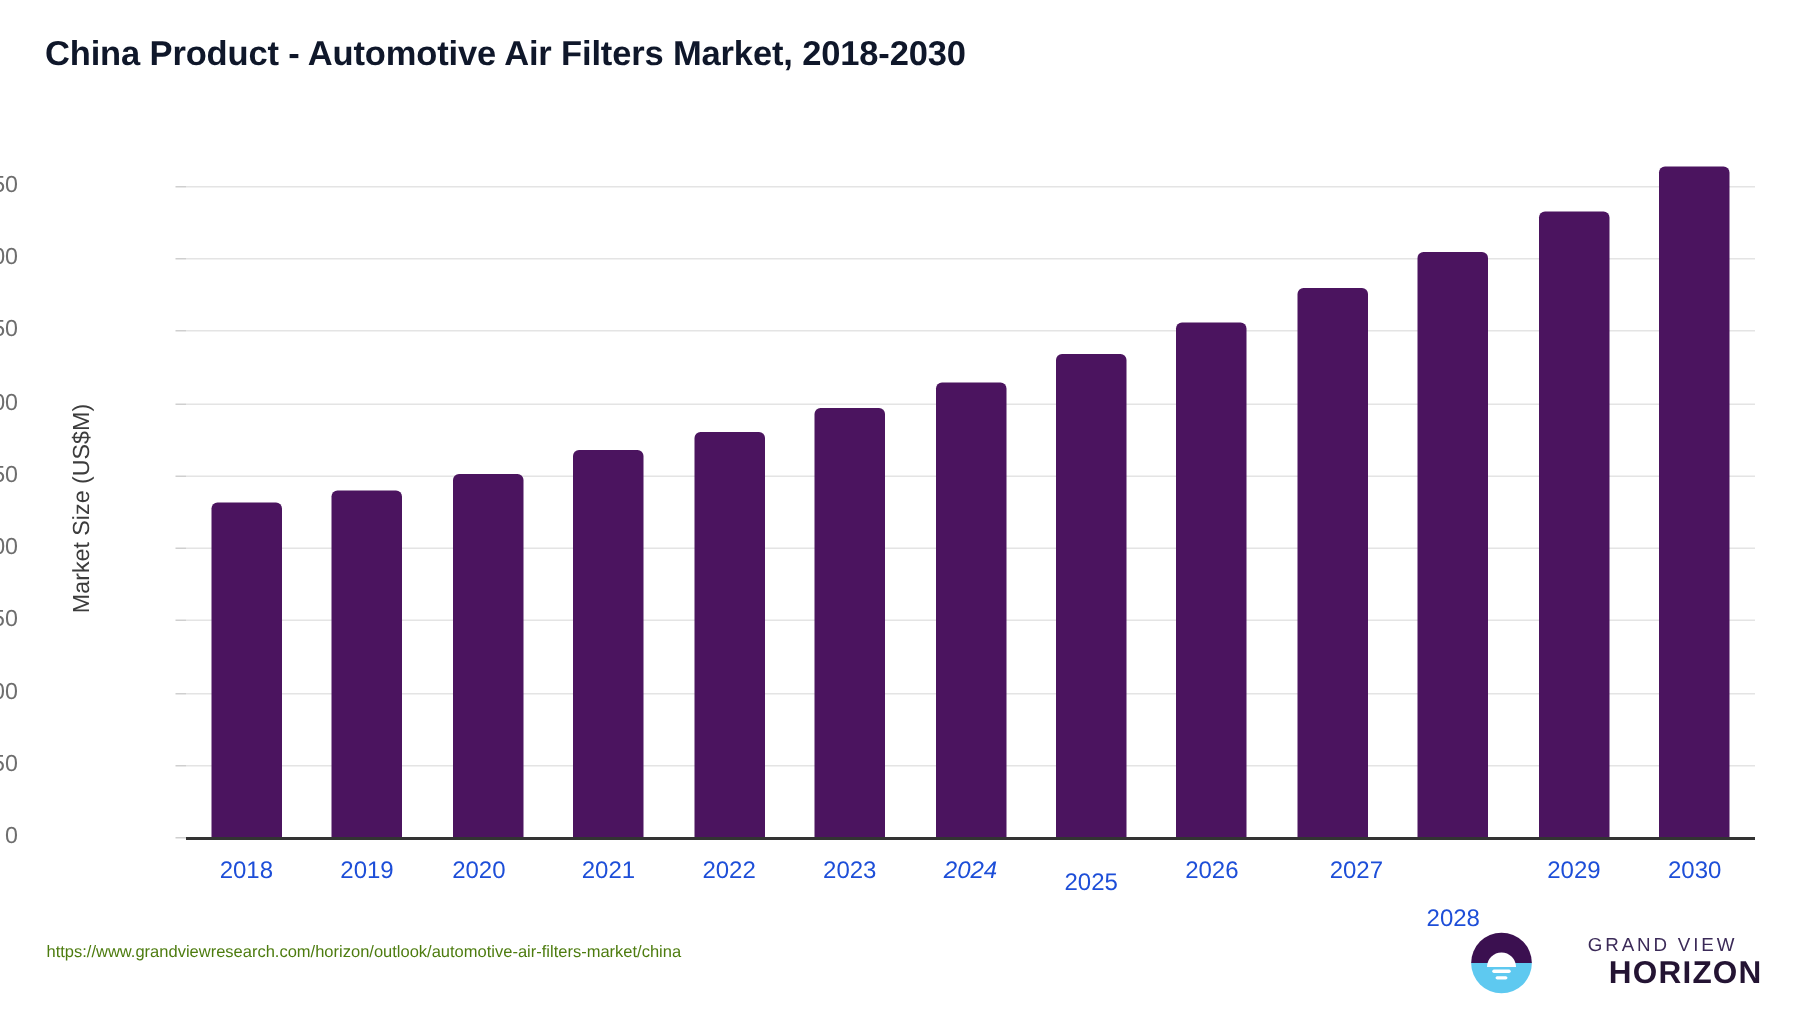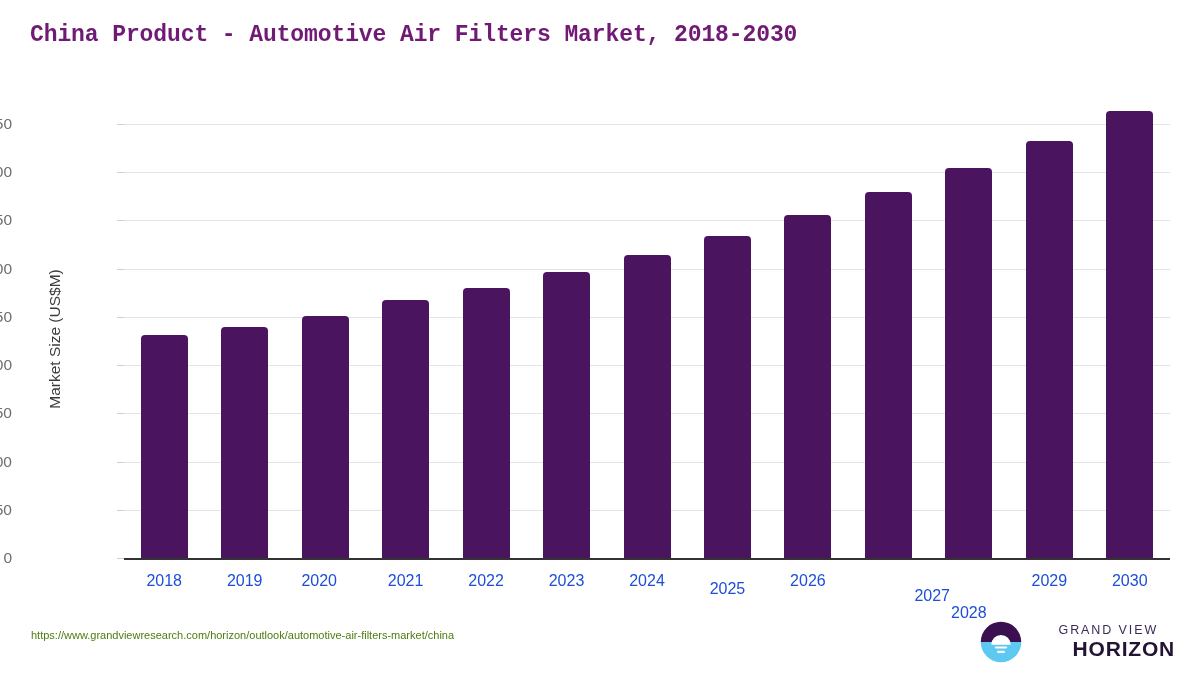--- a/index.html
+++ b/index.html
@@ -19,24 +19,23 @@
     box-sizing: border-box;
   }
 
   
   #chart-title {
     position: absolute;
     left: 30px;
     top: 22px;
     font-size: 23px;
     font-weight: bold;
-    color: #701a75;
+    color: #0f172a;
     letter-spacing: -0.1px;
     white-space: nowrap;
-    font-family: Liberation Mono, monospace;
   }
 
   
   #y-axis-title {
     position: absolute;
     left: -55px;
     top: 330px;
     width: 220px;
     text-align: center;
     transform: rotate(-90deg);
@@ -238,20 +237,20 @@
     <div class="ytick-label" style="top: 172.222px;">2000</div>
     <div class="tick-mark" style="top: 172.222px; left: 117px;"></div>
     <div class="ytick-label" style="top: 124px;">2250</div>
     <div class="tick-mark" style="top: 124px; left: 117px;"></div>
     <div class="xtick-label" style="left: 124px; width: 80.4615px;">2018</div>
     <div class="xtick-label" style="left: 204.462px; width: 80.4615px;">2019</div>
     <div class="xtick-label" style="left: 279px; width: 80.4615px;">2020</div>
     <div class="xtick-label" style="left: 365.385px; width: 80.4615px;">2021</div>
     <div class="xtick-label" style="left: 445.846px; width: 80.4615px;">2022</div>
     <div class="xtick-label" style="left: 526.308px; width: 80.4615px;">2023</div>
-    <div class="xtick-label" style="left: 606.769px; width: 80.4615px;">2024</div>
+    <div class="xtick-label" style="left: 606.769px; width: 80.4615px; font-style: italic;">2024</div>
     <div class="xtick-label" style="left: 687.231px; width: 80.4615px; margin-top: 8px;">2025</div>
     <div class="xtick-label" style="left: 767.692px; width: 80.4615px;">2026</div>
-    <div class="xtick-label" style="left: 892px; width: 80.4615px; margin-top: 15px;">2027</div>
+    <div class="xtick-label" style="left: 864px; width: 80.4615px;">2027</div>
     <div class="xtick-label" style="left: 928.615px; width: 80.4615px; margin-top: 32px;">2028</div>
     <div class="xtick-label" style="left: 1009.08px; width: 80.4615px;">2029</div>
     <div class="xtick-label" style="left: 1089.54px; width: 80.4615px;">2030</div>
   </div>
 
 </body></html>

